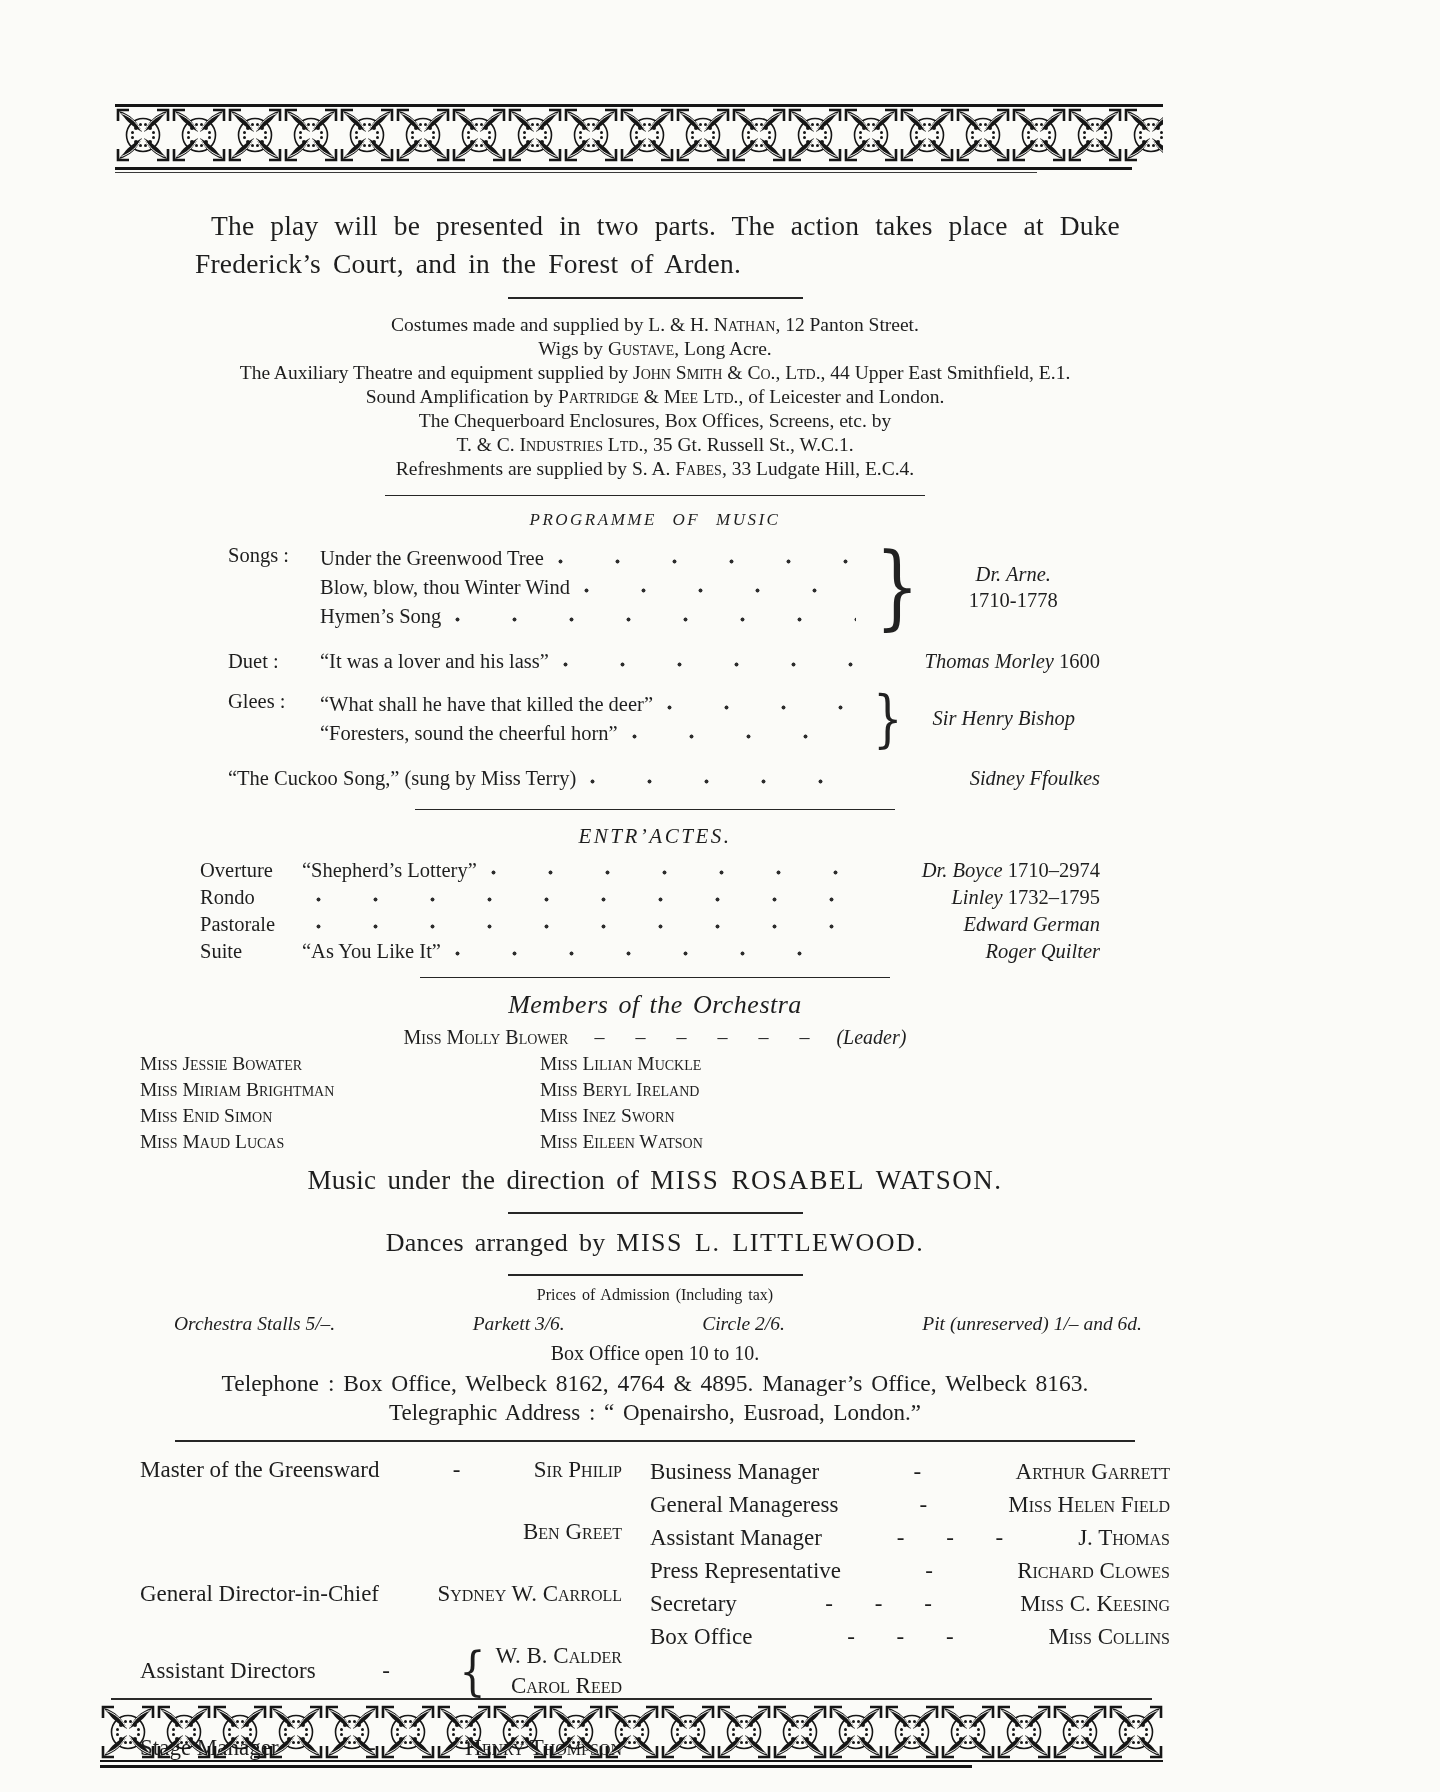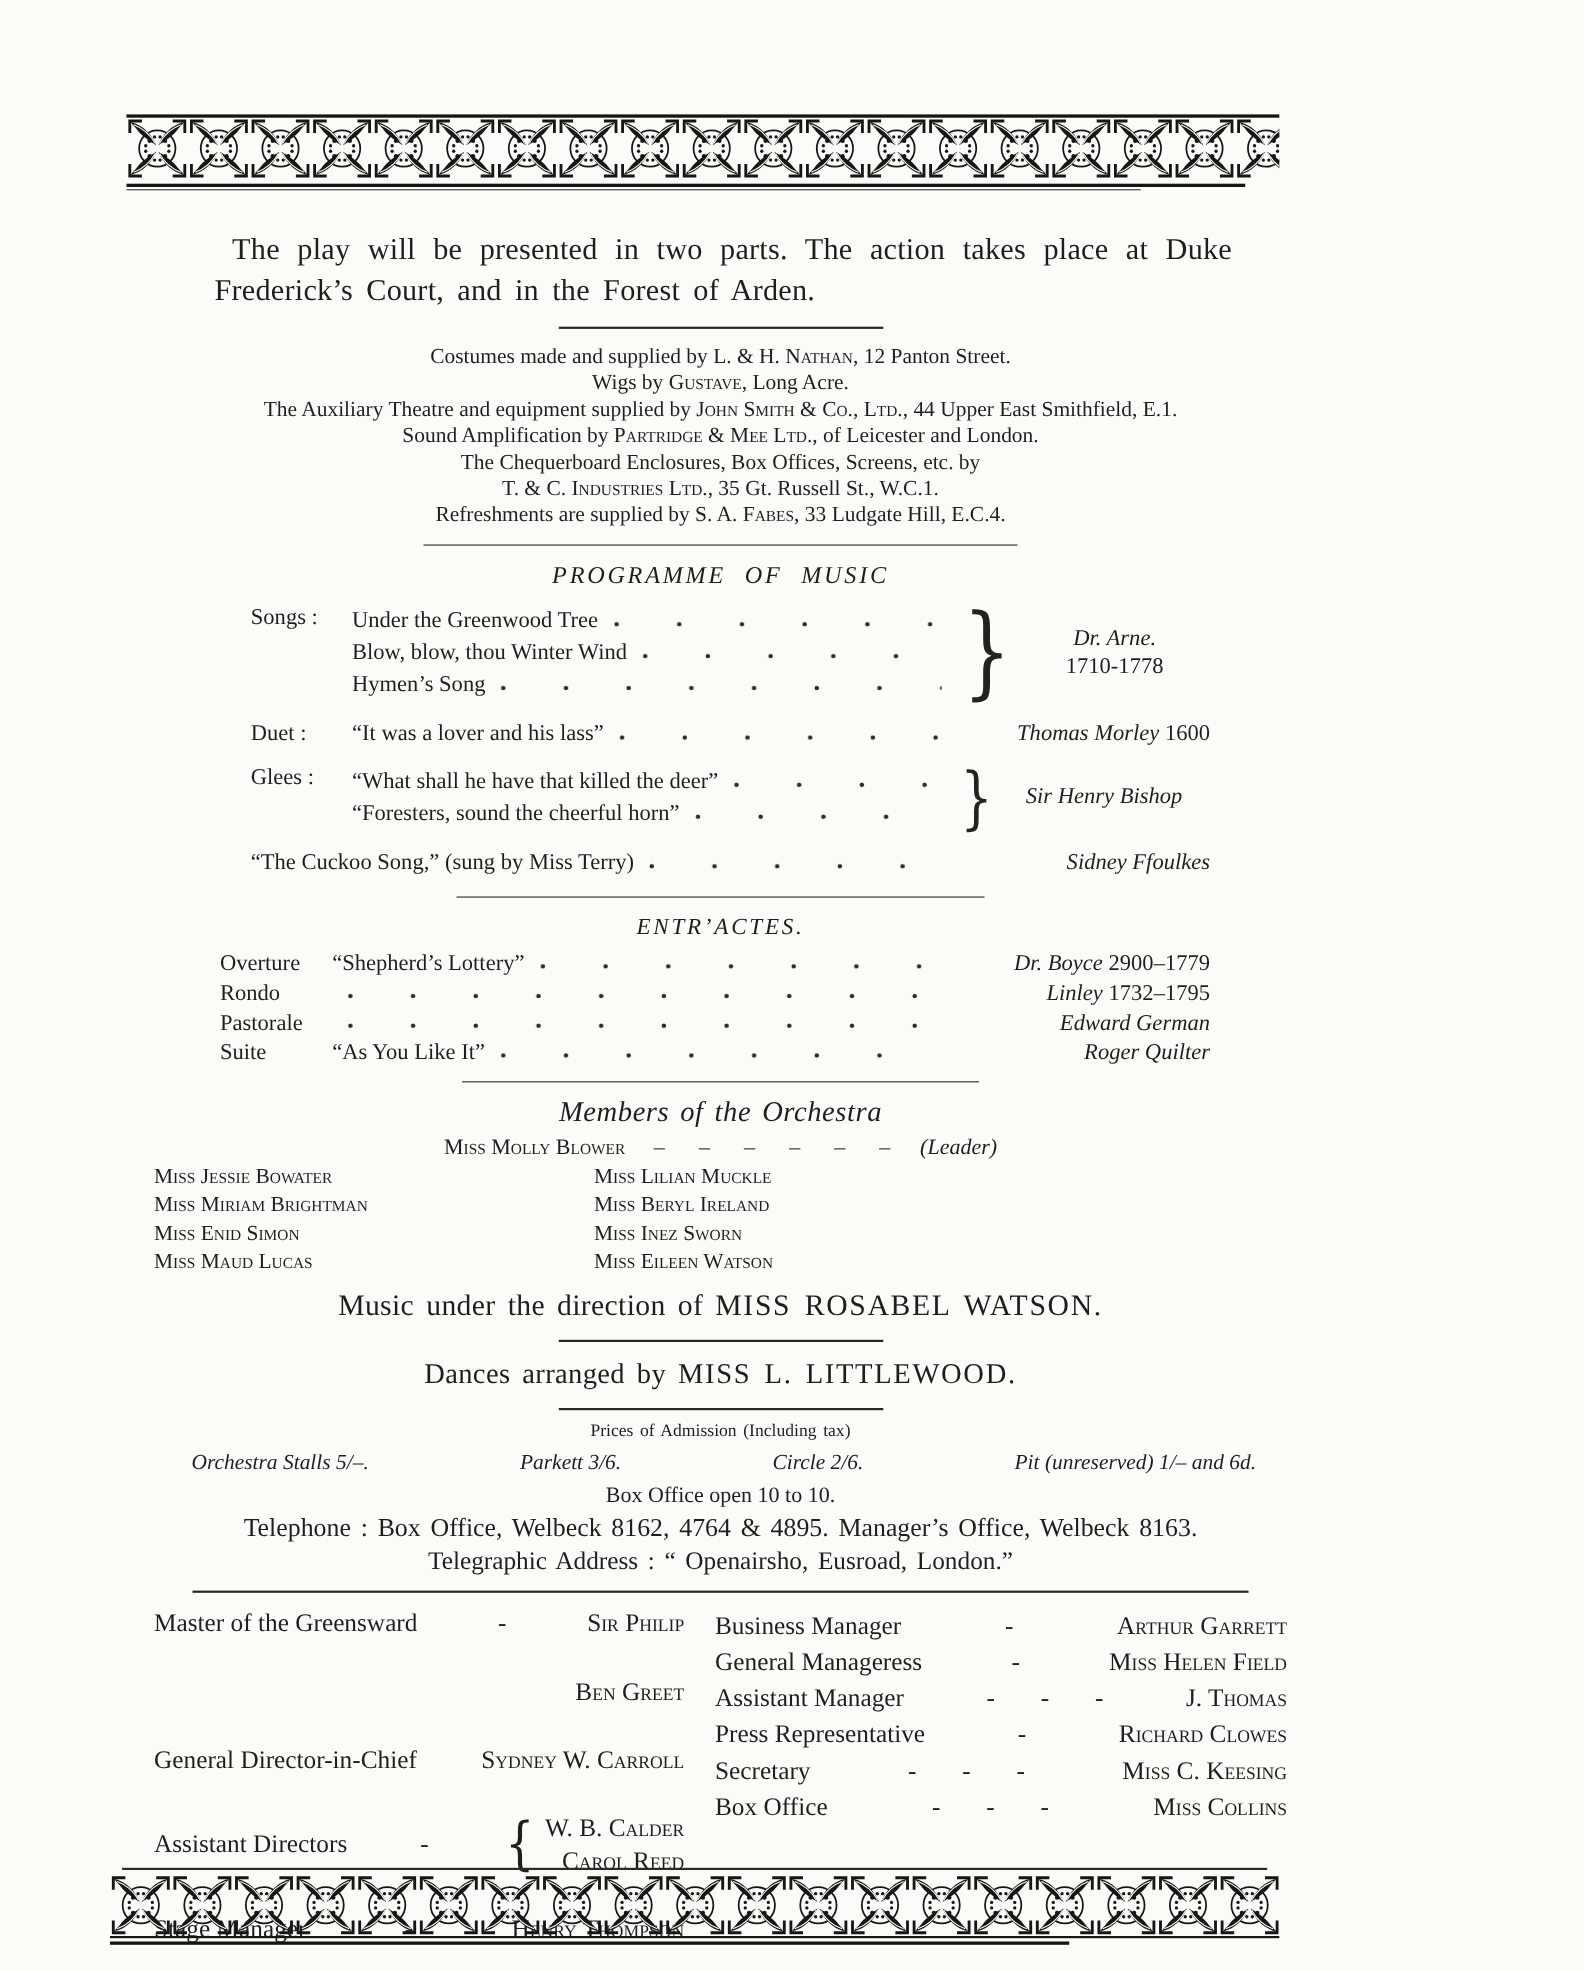--- a/index.html
+++ b/index.html
@@ -30,21 +30,21 @@
 
   .intro{
     margin:34px 50px 0 55px;font-size:27.5px;line-height:38px;
     text-align:justify;text-indent:16px;word-spacing:5px;letter-spacing:0.2px;
   }
 
   .credits{text-align:center;font-size:19.5px;line-height:24px;margin-top:4px;}
   .sc{font-variant:small-caps;}
 
   .sec-head{
-    text-align:center;font-style:italic;font-size:22px;letter-spacing:2.5px;
+    text-align:center;font-style:italic;font-size:17px;letter-spacing:2.5px;
     word-spacing:9px;margin:12px 0 0;
   }
   .sec-head.small{font-size:26px;letter-spacing:0.5px;word-spacing:3px;}
 
   
   .music{padding:0 70px 0 88px;font-size:20.5px;}
   .mgroup{display:flex;align-items:flex-start;margin-top:14px;}
   .mlabel{flex:0 0 92px;}
   .mtitles{flex:1 1 auto;}
   .trow{display:flex;align-items:baseline;line-height:29px;}
@@ -276,21 +276,21 @@
 
   <hr class="rule thin" style="width:480px;margin-top:16px">
 
   <div class="sec-head" style="font-size:21px">ENTR’ACTES.</div>
 
   <div class="entr">
     <div class="erow">
       <span class="elabel">Overture</span>
       <span class="etitle">“Shepherd’s Lottery”</span>
       <span class="dots"></span>
-      <span class="comp"><span>Dr. Boyce</span> <span class="yr">2900–1779</span></span>
+      <span class="comp"><span>Dr. Boyce</span> <span class="yr">1710–2974</span></span>
     </div>
     <div class="erow">
       <span class="elabel">Rondo</span>
       <span class="etitle"></span>
       <span class="dots"></span>
       <span class="comp"><span>Linley</span> <span class="yr">1732–1795</span></span>
     </div>
     <div class="erow">
       <span class="elabel">Pastorale</span>
       <span class="etitle"></span>

